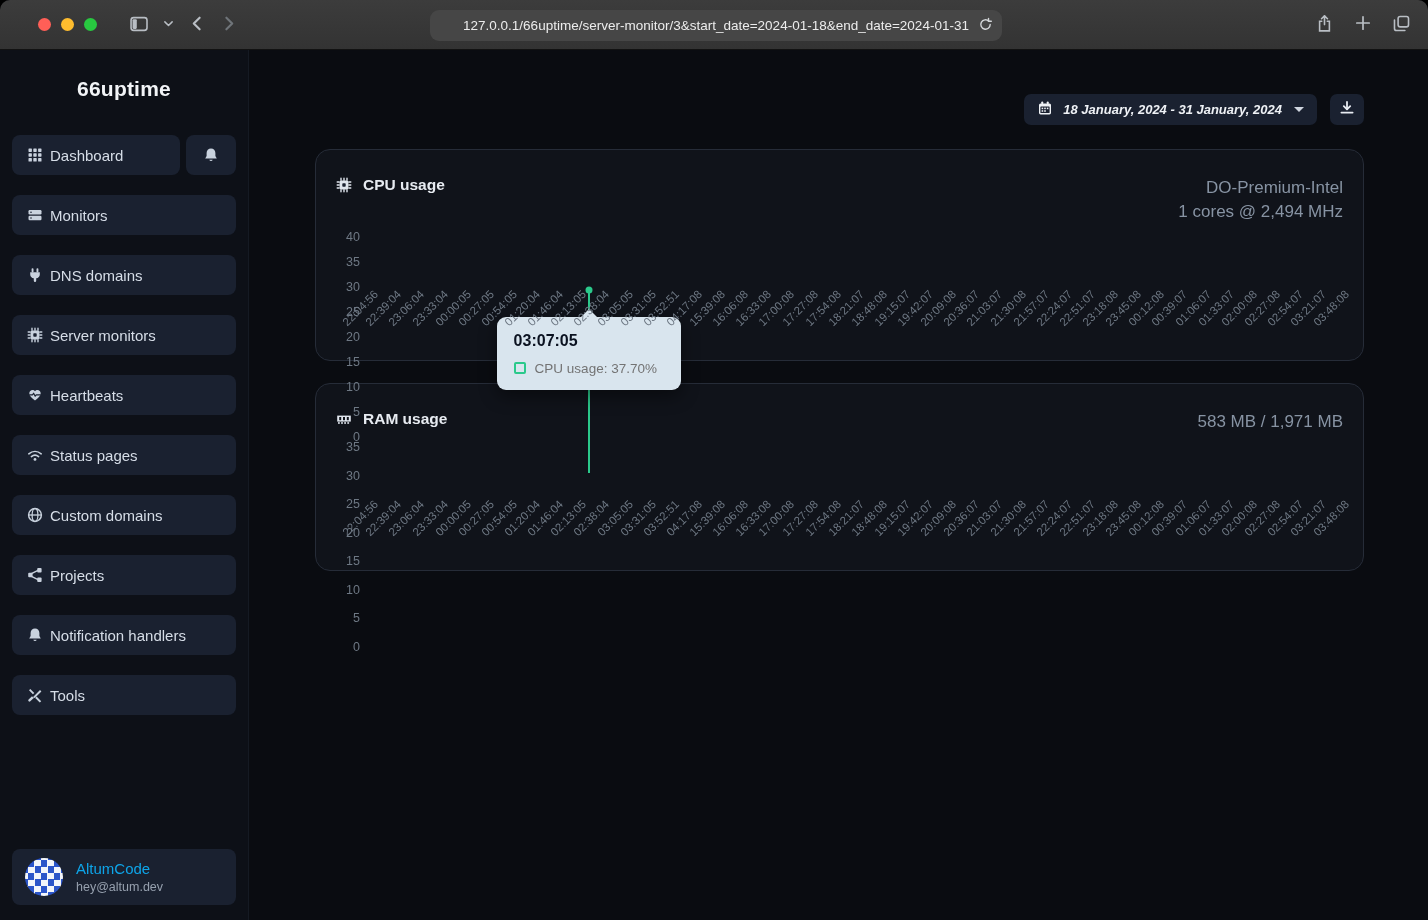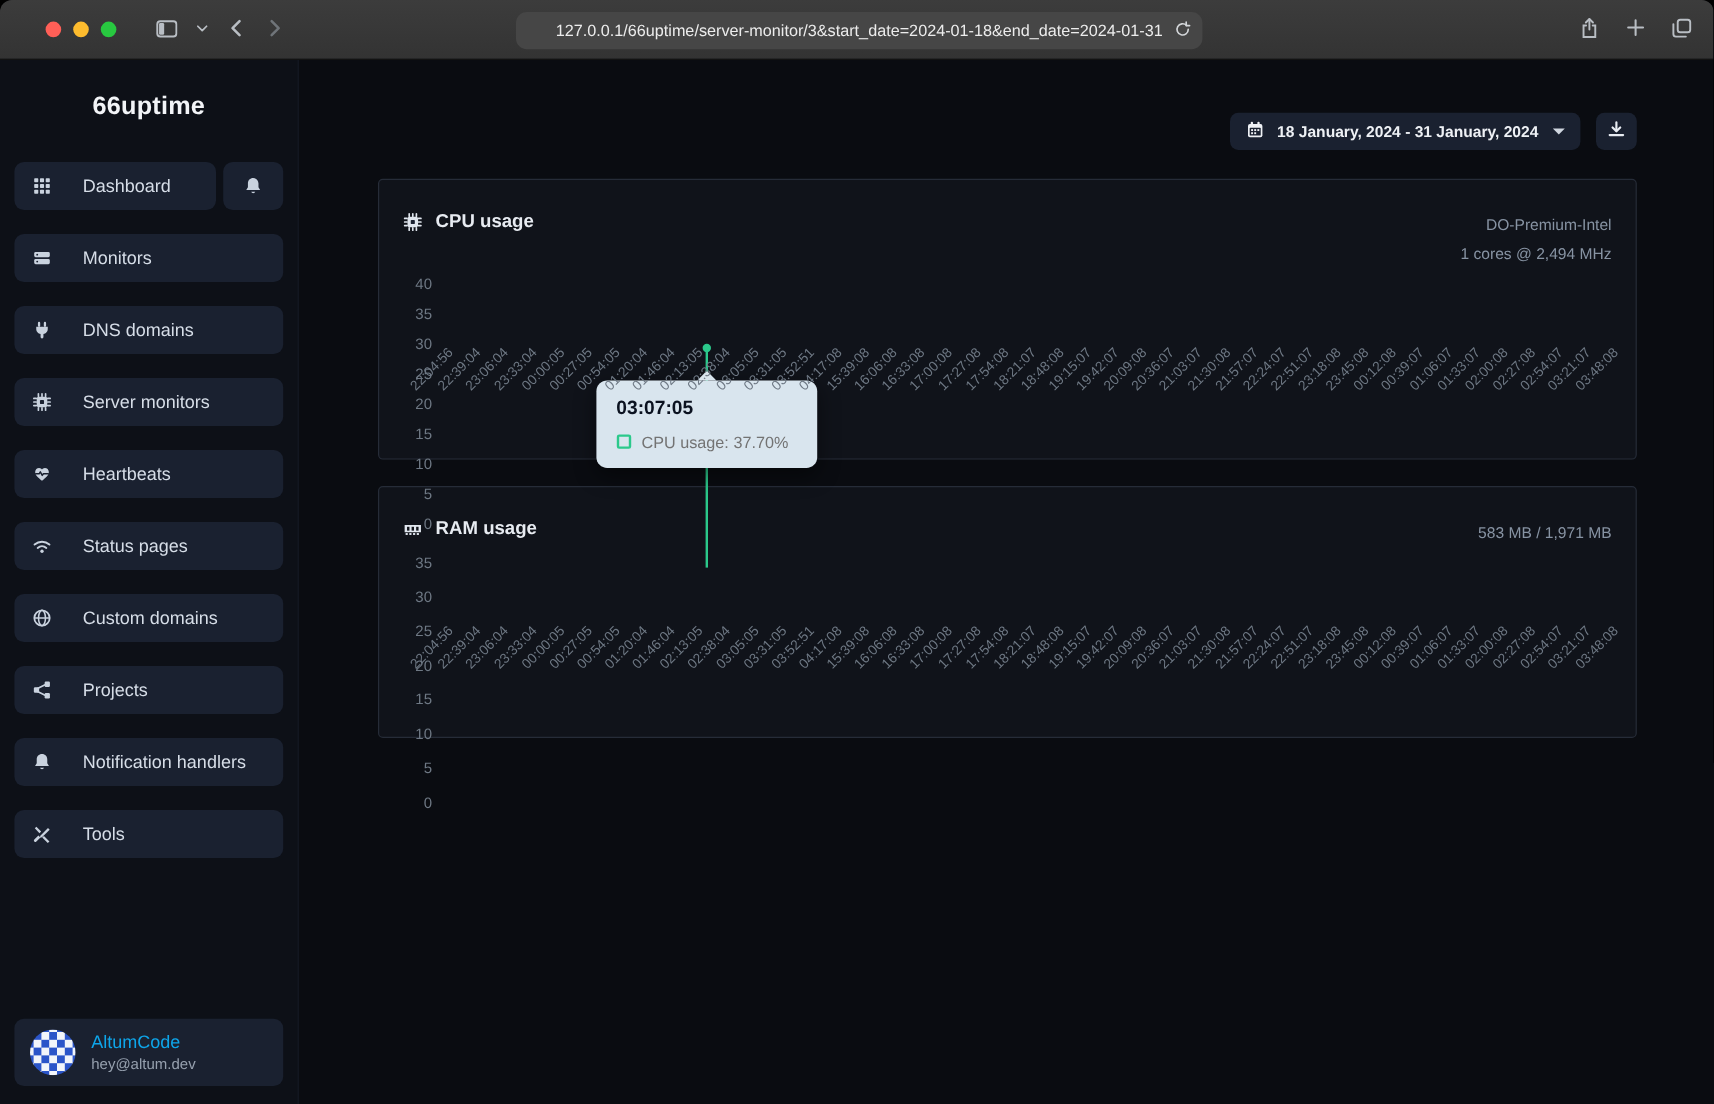--- a/index.html
+++ b/index.html
@@ -28,49 +28,49 @@
   .urlbar .reload{position:absolute; right:9px; color:#d3d6d9;}
   .chrome-right{position:absolute; right:18px; display:flex; gap:22px; align-items:center; color:#c9cdd2;}
   
   .app{flex:1; display:flex; min-height:0;}
   .sidebar{width:249px; flex:0 0 249px; background:var(--sidebar-bg);
     border-right:1px solid #151a23; display:flex; flex-direction:column;}
   .brand{color:#f2f4f7; font-size:21px; font-weight:700; text-align:center; margin-top:27px; letter-spacing:.2px;}
   .nav{margin-top:34px; padding:0 12px; display:flex; flex-direction:column; gap:20px;}
   .nav-row{display:flex; gap:6px;}
   .nav-item{height:40px; background:var(--item-bg); border:none; border-radius:8px;
-    display:flex; align-items:center; gap:26px; padding:0 14px; color:var(--item-text);
+    display:flex; align-items:center; gap:7px; padding:0 14px; color:var(--item-text);
     font-size:15px; font-family:inherit; cursor:pointer; flex:1; text-align:left;}
   .nav-item .ic{width:17px; display:flex; justify-content:center; color:#c9d2de;}
   .nav-bell{flex:0 0 50px; justify-content:center; padding:0; gap:0;}
   .sidebar-spacer{flex:1;}
   .user-card{margin:12px; margin-bottom:15px; background:var(--item-bg); border-radius:8px;
     padding:9px 13px; display:flex; align-items:center; gap:13px; cursor:pointer;}
   .avatar{width:38px; height:38px; border-radius:50%; flex:0 0 38px;
     background-color:#2b55c9;
     background-image:repeating-conic-gradient(#f2f5fa 0% 25%, rgba(0,0,0,0) 0% 50%);
     background-size:13px 13px; background-position:3px 2px;}
   .user-name{color:#0ea5e9; font-size:15px;}
   .user-email{color:#96a0ae; font-size:12.5px; margin-top:3px;}
   
   .content{flex:1; min-width:0; padding:44px 64px 0 66px; overflow:hidden;}
   .toolbar{display:flex; justify-content:flex-end; gap:13px; margin-bottom:24px;}
   .date-btn{height:31px; background:var(--item-bg); border:none; border-radius:7px;
     display:flex; align-items:center; gap:10px; padding:0 13px; color:#eef1f5;
-    font-size:13px; font-weight:700; font-family:inherit; cursor:pointer;}
+    font-size:13px; font-weight:700; font-family:inherit; cursor:pointer;font-style:italic;}
   .caret{width:0; height:0; border-left:5px solid transparent; border-right:5px solid transparent;
     border-top:5px solid #cfd6df; margin-left:2px;}
   .dl-btn{width:34px; height:31px; background:var(--item-bg); border:none; border-radius:7px;
     color:#e8ecf2; display:flex; align-items:center; justify-content:center; cursor:pointer;}
-  .card{background:var(--card-bg); border:1px solid var(--card-border); border-radius:4px;
-    padding:26px 20px 22px 16px; margin-bottom:22px;}
+  .card{background:var(--card-bg); border:1px solid var(--card-border); border-radius:15px;
+    padding:26px 20px 0 16px; margin-bottom:22px;}
   .card-head{display:flex; justify-content:space-between; align-items:flex-start; padding-left:4px;}
   .card-title{display:flex; align-items:center; gap:11px; color:#e7ebf1; font-size:15.5px; font-weight:700;}
   .card-title .ic{color:#e0e6ee; display:flex;}
-  .card-meta{text-align:right; color:var(--muted); font-size:13px; line-height:24px;}
+  .card-meta{text-align:right; color:var(--muted); font-size:17px; line-height:24px;}
   .chart{display:flex; margin-top:14px;flex-direction:column;}
   .yaxis{width:40px; flex:0 0 40px; position:relative;}
   .yaxis span{position:absolute; right:12px; color:var(--axis); font-size:12.5px;}
   .plot{flex:1; position:relative; height:200px;}
   .plot svg{position:absolute; inset:0; display:block;}
   .xlabels{position:relative; height:82px; margin-left:40px;}
   .xlabels span{position:absolute; top:10px; transform-origin:100% 0; transform:rotate(-45deg);
     white-space:nowrap; color:var(--axis); font-size:11.5px;}
   
   .marker-dot{position:absolute; width:7px; height:7px; border-radius:50%; background:var(--green); transform:translate(-50%,-50%);}

